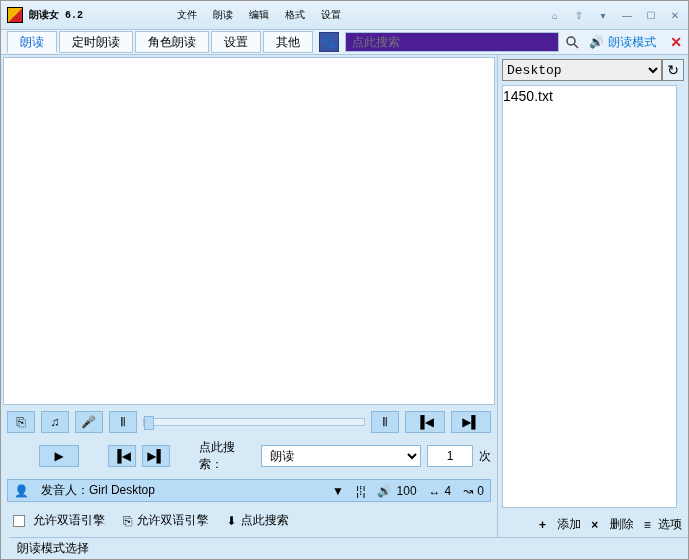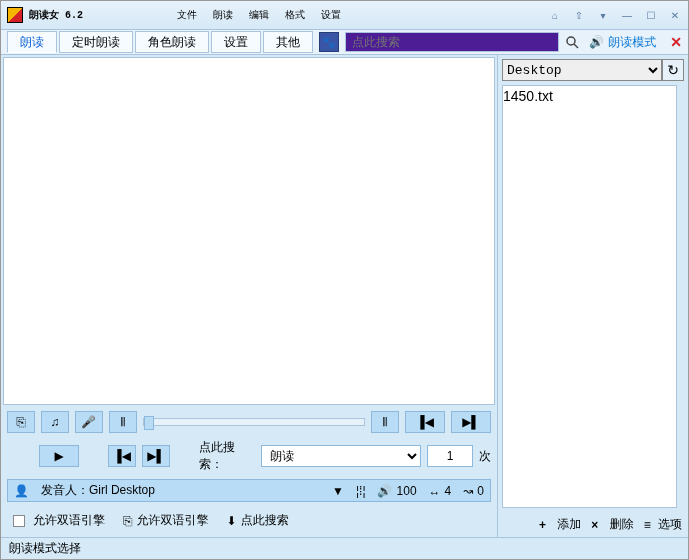--- a/index.html
+++ b/index.html
@@ -37,21 +37,21 @@
 .valpill { display: flex; align-items: center; gap: 4px; }
 .bottombar { display: flex; align-items: center; gap: 18px; font-size: 12px; padding: 4px 6px; }
 .checkbox { width: 12px; height: 12px; border: 1px solid #888; background: #fff; display: inline-block; vertical-align: middle; margin-right: 4px; }
 .link { cursor: pointer; display: flex; align-items: center; gap: 4px; }
 .right { width: 190px; display: flex; flex-direction: column; }
 .dropdown { height: 22px; margin: 4px; display: flex; }
 .dropdown select { flex: 1; font-family: "Courier New", monospace; font-size: 13px; height: 22px; border: 1px solid #888; }
 .refresh { width: 22px; height: 22px; border: 1px solid #888; background: #e7f1fa; display: flex; align-items: center; justify-content: center; cursor: pointer; font-size: 14px; }
 .filelist { flex: 1; background: #fff; border: 1px solid #aac4dd; margin: 0 11px 4px 4px; padding: 2px 0; font-family: "Courier New", SimSun, monospace; font-size: 14px; }
 .rightbottom { display: flex; justify-content: flex-end; gap: 10px; font-size: 12px; padding: 4px 6px; align-items: center; }
-.statusbar { height: 22px; border-top: 1px solid #aac4dd; font-size: 12px; padding: 2px 8px; display: flex; align-items: center; background: #d5e9f6; }
+.statusbar { height: 22px; border-top: 1px solid #aac4dd; font-size: 12px; padding: 2px 8px; display: flex; align-items: center; background: #d5e9f6; margin-left: 8px; }
 svg { display: block; }
 </style>
 </head>
 <body>
 
 <div class="window">
   <div class="titlebar">
     <div class="logo"></div>
     <span class="title">朗读女</span>
     <span class="ver">6.2</span>

